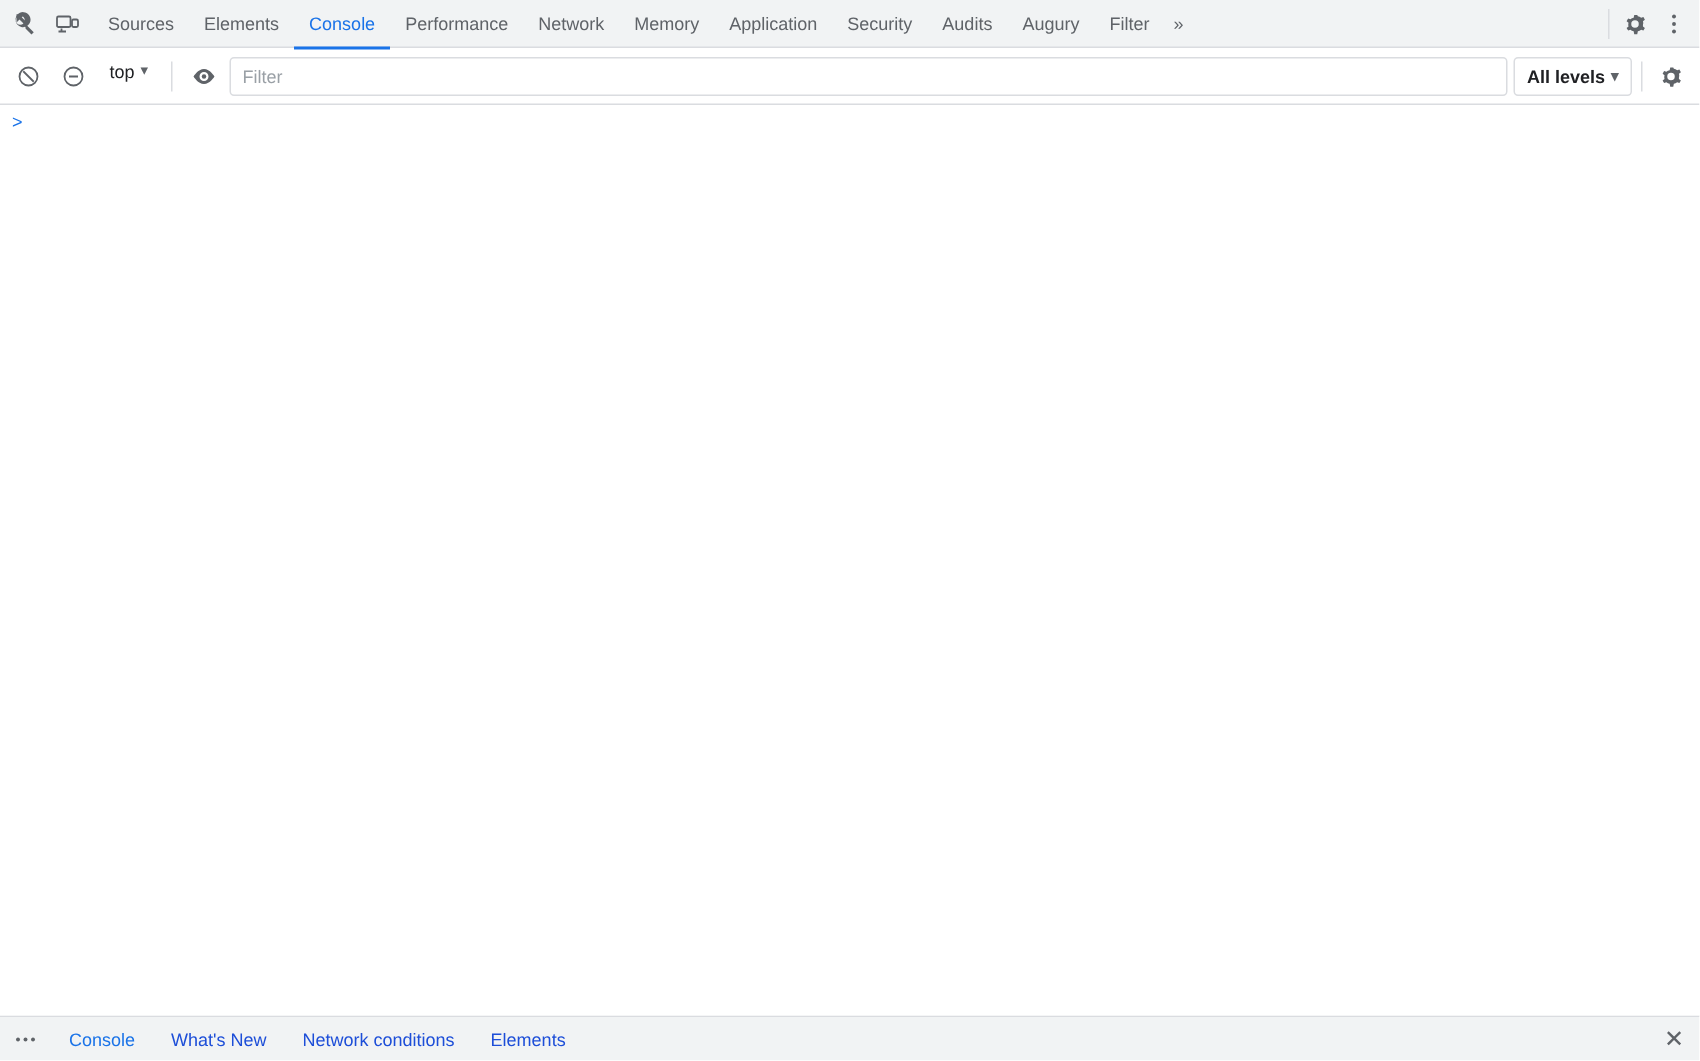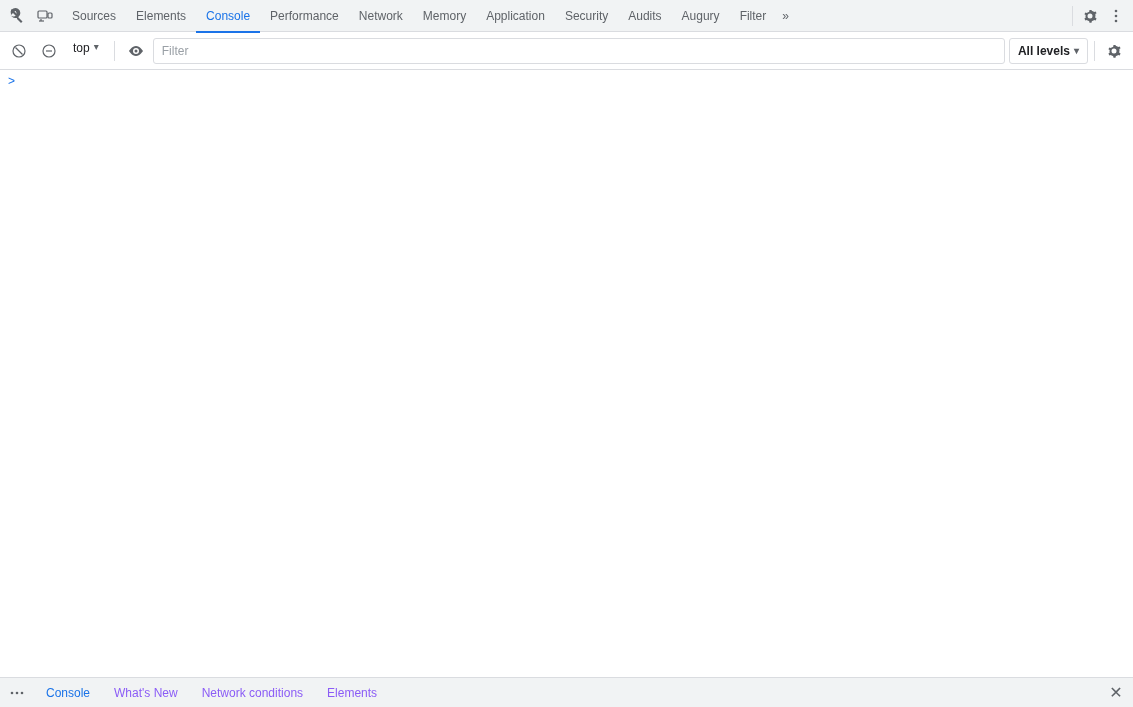--- a/index.html
+++ b/index.html
@@ -222,21 +222,21 @@
       color: #5f6368;
       margin-right: 4px;
     }
 
     .bottom-tab {
       display: flex;
       align-items: center;
       height: 30px;
       padding: 0 12px;
       cursor: pointer;
-      color: #8b5cf6;
+      color: #1d4ed8;
       font-size: 12px;
       white-space: nowrap;
       border-bottom: 2px solid transparent;
       position: relative;
       top: 1px;
     }
 
     .bottom-tab.active {
       color: #1a73e8;
       border-bottom: 2px solid #1a73e8;

